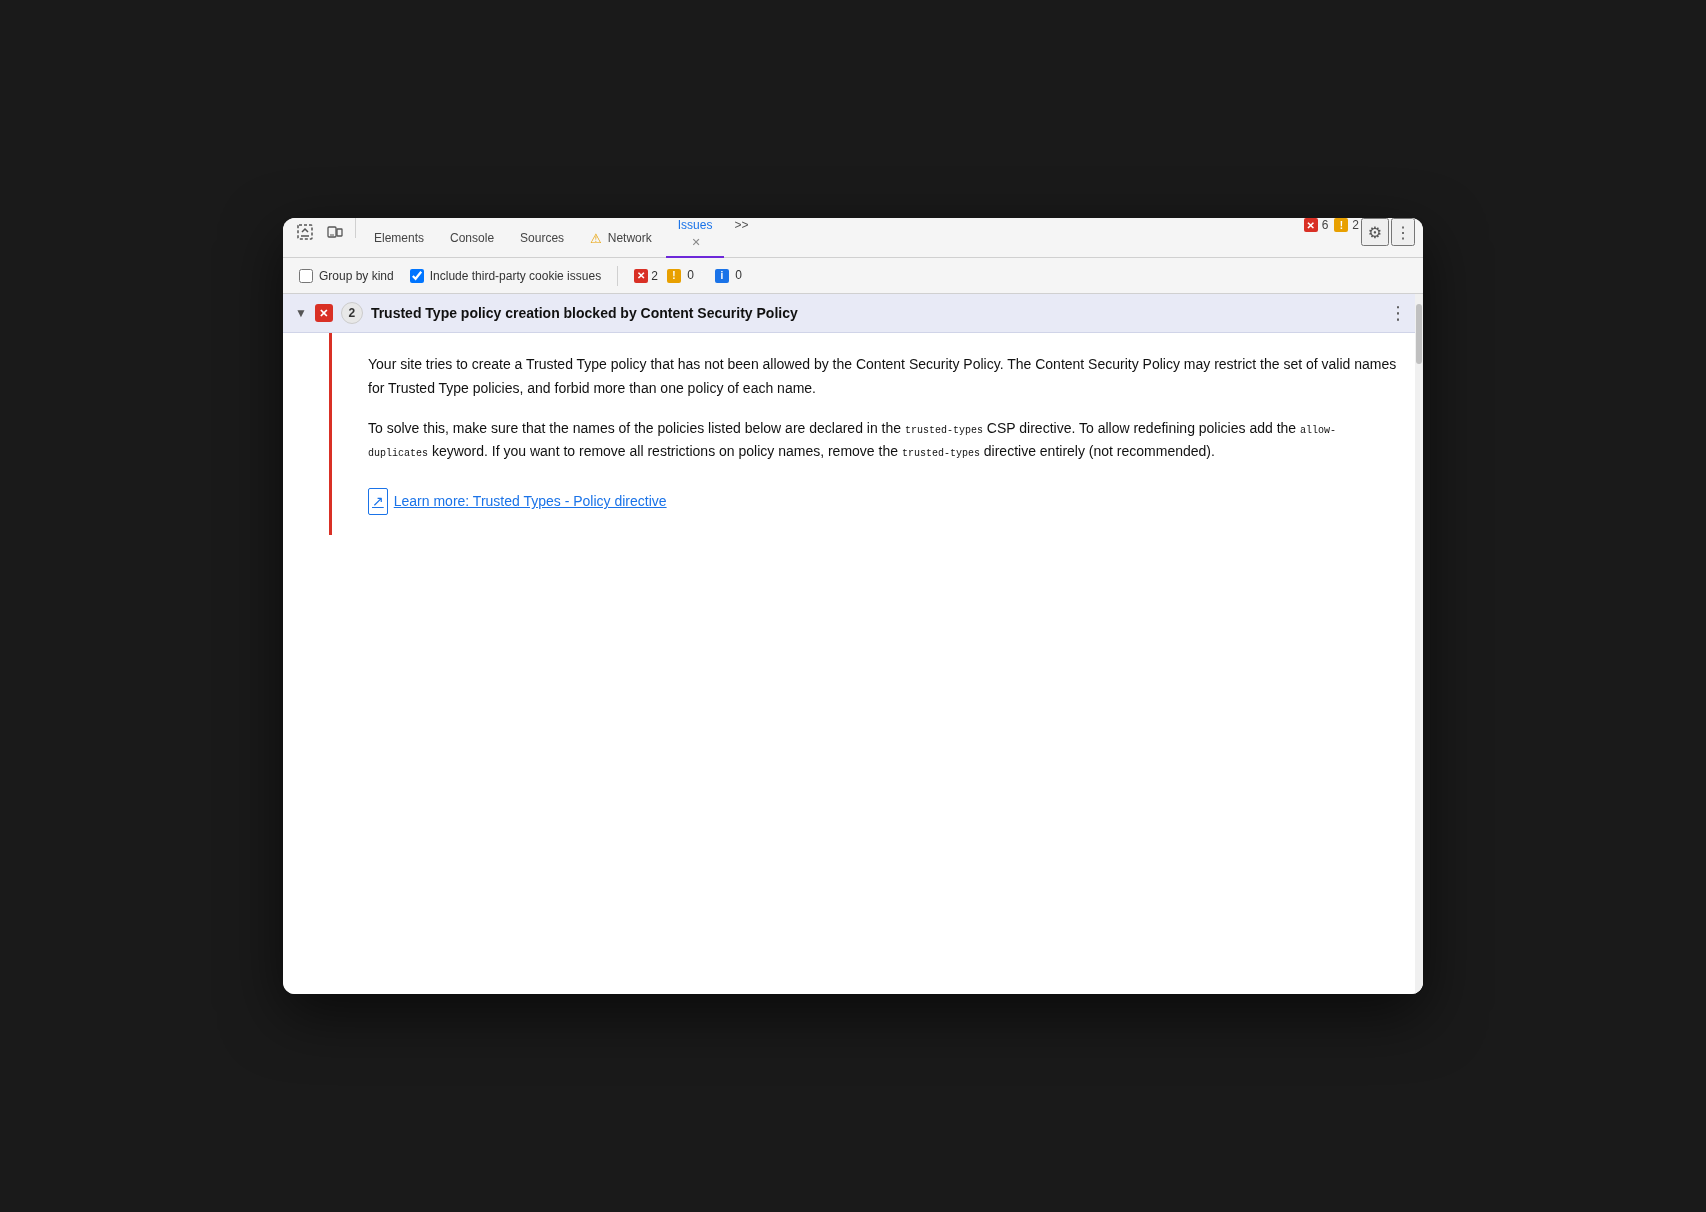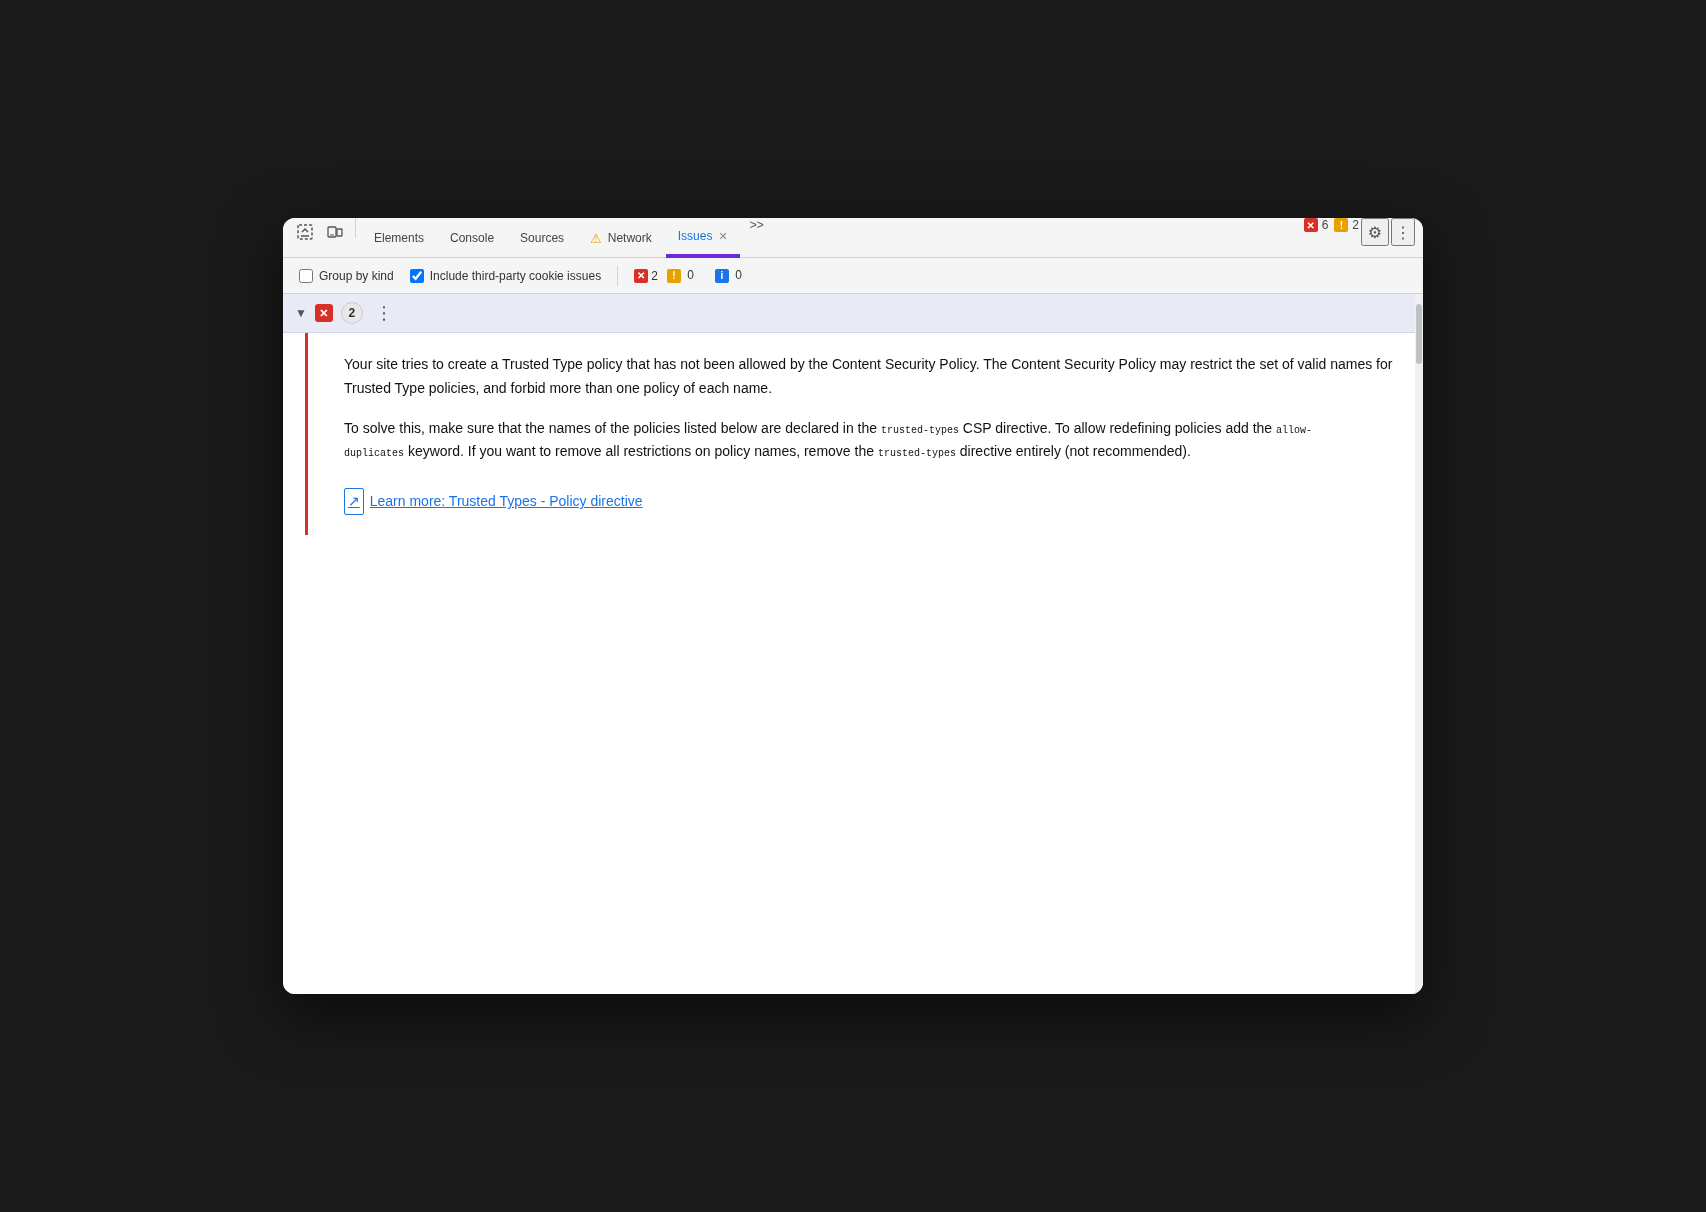--- a/index.html
+++ b/index.html
@@ -83,21 +83,22 @@
       align-items: center;
       font-size: 12px;
       color: #444;
       cursor: pointer;
       position: relative;
       white-space: nowrap;
       gap: 4px;
     }
     .tab.active {
       color: #1a73e8;
-      border-bottom: 4px solid #6d28d9;
+      border-bottom: 2px solid #6d28d9;
+      flex-direction: column;
     }
     .tab-close {
       font-size: 11px;
       color: #888;
       margin-left: 2px;
     }
     .network-warning {
       color: #e8a000;
       font-size: 13px;
       margin-right: 2px;
@@ -242,21 +243,21 @@
     }
     .issue-more-btn {
       font-size: 18px;
       color: #555;
       cursor: pointer;
       padding: 0 4px;
     }
     .issue-body {
       padding: 20px 24px 20px 36px;
       border-left: 3px solid #d93025;
-      margin-left: 22px;
+      margin-left: 46px;
       line-height: 1.6;
     }
     .issue-body p {
       font-size: 14px;
       color: #111;
       margin-bottom: 16px;
       line-height: 1.7;
     }
     .issue-body code {
       font-family: 'Courier New', Courier, monospace;
@@ -420,20 +421,21 @@
     </div>
   </div>
 
   <div class="content-wrapper">
     <div class="content-area">
 
       <div class="issue-header">
         <span class="chevron-icon">▼</span>
         <span class="issue-badge-x">✕</span>
         <span class="issue-count-circle">2</span>
+        <span class="issue-title">Trusted Type policy creation blocked by Content Security Policy</span>
         <span class="issue-more-btn">⋮</span>
       </div>
 
       <div class="issue-body">
         <p>Your site tries to create a Trusted Type policy that has not been allowed by the Content Security Policy. The Content Security Policy may restrict the set of valid names for Trusted Type policies, and forbid more than one policy of each name.</p>
 
         <p>
           To solve this, make sure that the names of the policies listed below are declared in the <code>trusted-types</code> CSP directive. To allow redefining policies add the <code>allow-<br>duplicates</code> keyword. If you want to remove all restrictions on policy names, remove the <code>trusted-types</code> directive entirely (not recommended).
         </p>
 

